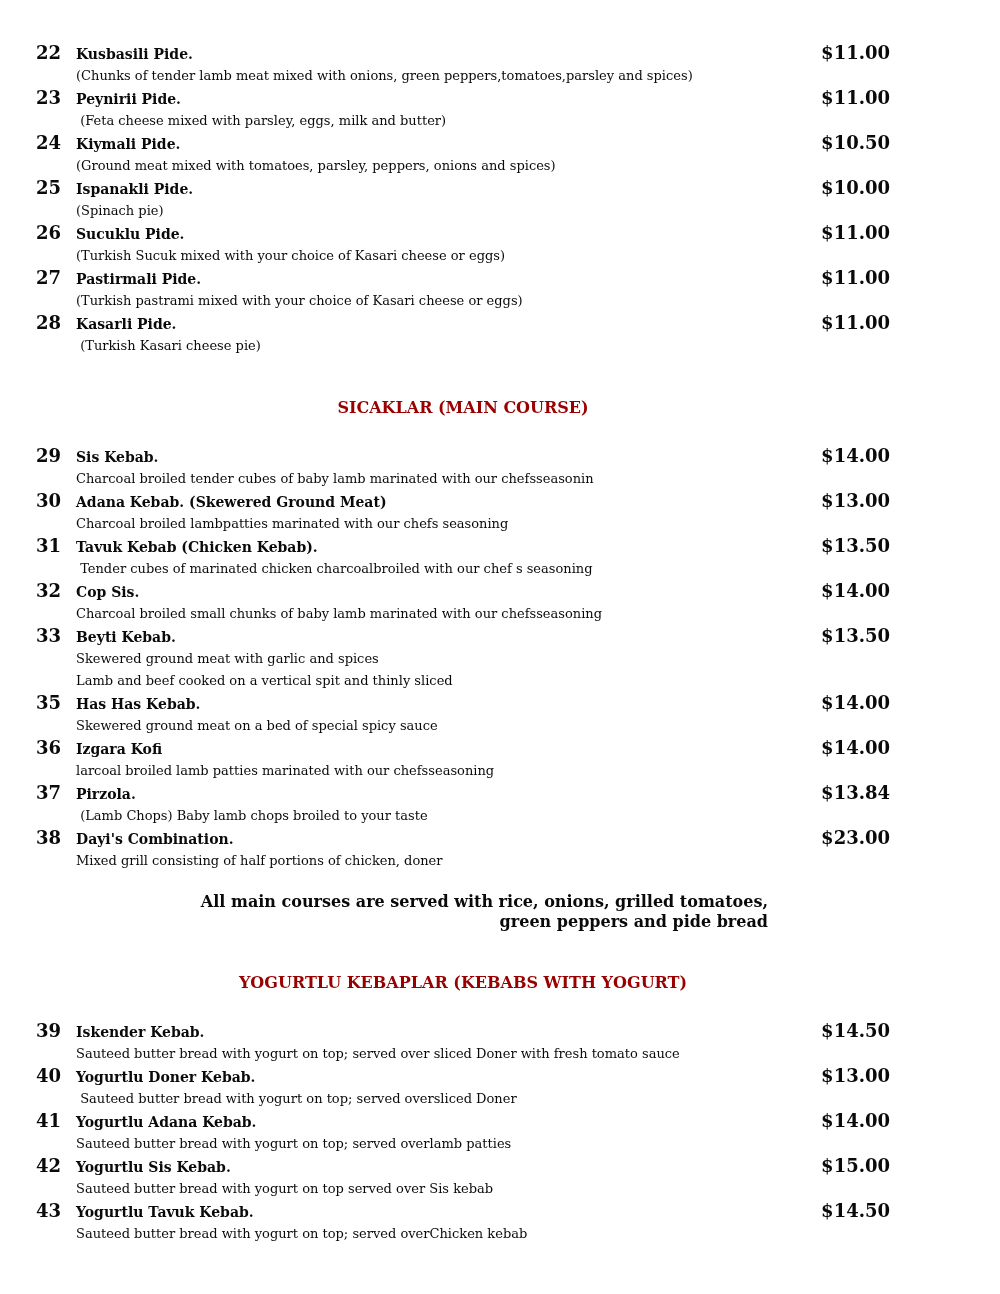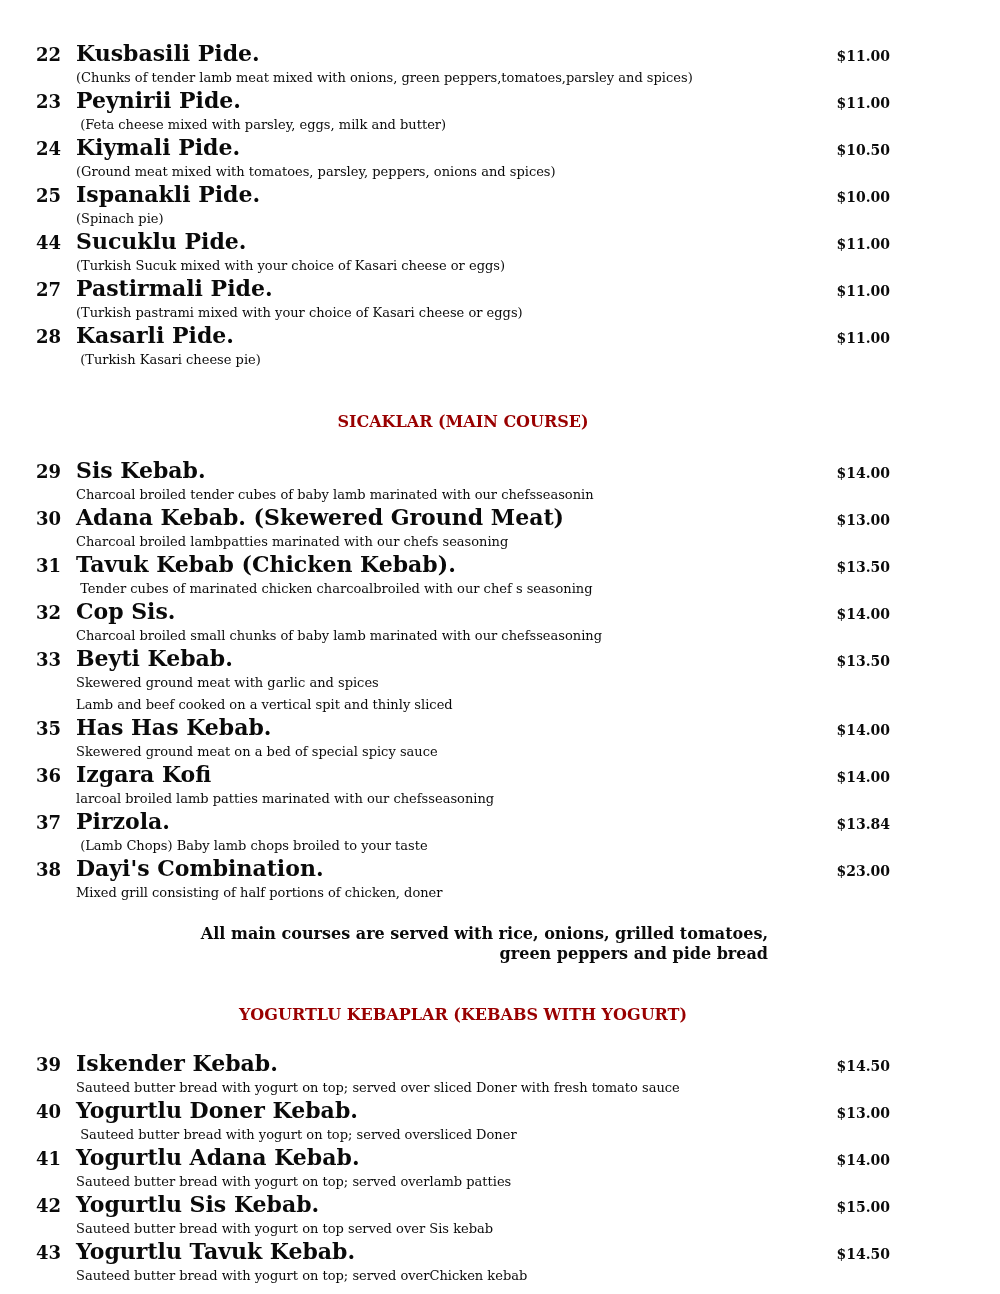--- a/index.html
+++ b/index.html
@@ -25,26 +25,26 @@
     line-height: 22px;
   }
   .item-number {
     flex: 0 0 40px;
     font-weight: bold;
     font-size: 18px;
   }
   .item-name {
     flex: 1 1 auto;
     font-weight: bold;
-    font-size: 22px;
+    font-size: 14px;
   }
   .item-price {
     flex: 0 0 auto;
     font-weight: bold;
-    font-size: 14px;
+    font-size: 18px;
     text-align: right;
     min-width: 70px;
   }
   .item-desc {
     margin-left: 40px;
     font-size: 13px;
     line-height: 22px;
     white-space: pre-wrap;
   }
   .section-heading {
@@ -99,21 +99,21 @@
       <div class="menu-item">
         <div class="item-row">
           <span class="item-number">25</span>
           <span class="item-name">Ispanakli Pide.</span>
           <span class="item-price">$10.00</span>
         </div>
         <div class="item-desc">(Spinach pie)</div>
       </div>
       <div class="menu-item">
         <div class="item-row">
-          <span class="item-number">44</span>
+          <span class="item-number">26</span>
           <span class="item-name">Sucuklu Pide.</span>
           <span class="item-price">$11.00</span>
         </div>
         <div class="item-desc">(Turkish Sucuk mixed with your choice of Kasari cheese or eggs)</div>
       </div>
       <div class="menu-item">
         <div class="item-row">
           <span class="item-number">27</span>
           <span class="item-name">Pastirmali Pide.</span>
           <span class="item-price">$11.00</span>

